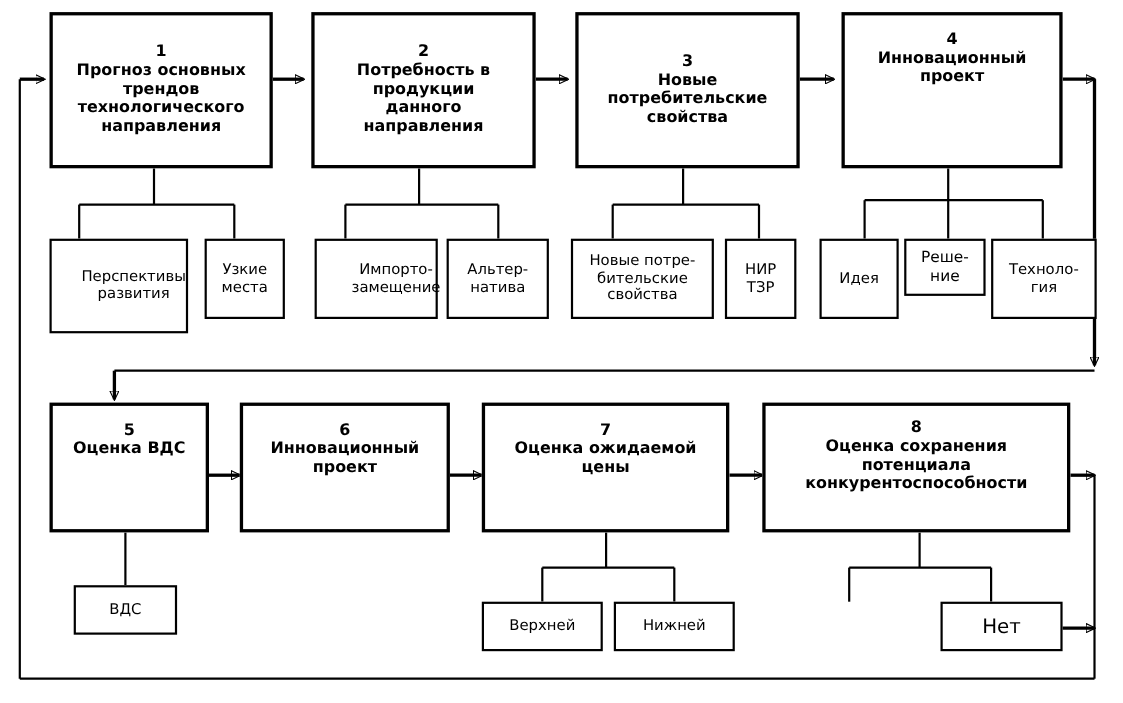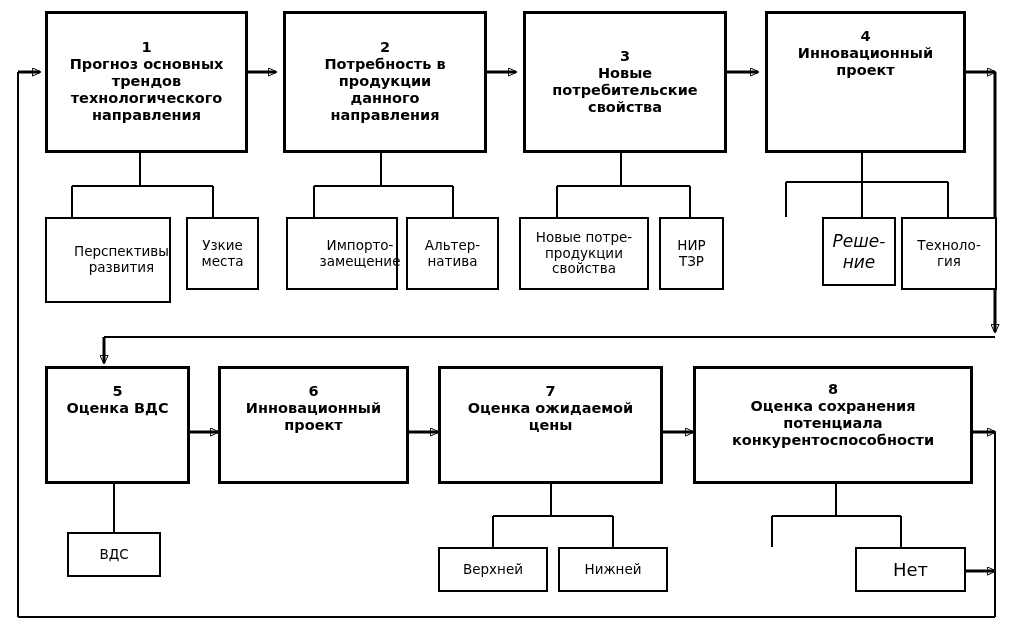--- a/index.html
+++ b/index.html
@@ -125,29 +125,32 @@
     <div class="lbl">Импорто-
 замещение</div>
   </div>
   <div class="box sub-box" style="left:406px;top:217px;width:93px;height:73px;font-size:13.5px;">
     <div class="lbl">Альтер-
 натива</div>
   </div>
 
   <div class="box sub-box" style="left:519px;top:217px;width:130px;height:73px;font-size:13.5px;">
     <div class="lbl">Новые потре-
-продукции
+бительские
 свойства</div>
   </div>
   <div class="box sub-box" style="left:659px;top:217px;width:65px;height:73px;font-size:13.5px;text-align:center;">
     <div class="lbl">НИР
 ТЗР</div>
   </div>
 
-  <div class="box sub-box" style="left:822px;top:217px;width:74px;height:69px;font-size:17px;font-style:italic;">
+  <div class="box sub-box" style="left:745px;top:217px;width:72px;height:73px;font-size:13.5px;">
+    <div class="lbl">Идея</div>
+  </div>
+  <div class="box sub-box" style="left:822px;top:217px;width:74px;height:52px;font-size:14px;">
     <div class="lbl">Реше-
 ние</div>
   </div>
   <div class="box sub-box" style="left:901px;top:217px;width:96px;height:73px;font-size:13.5px;">
     <div class="lbl">Технолo-
 гия</div>
   </div>
 
   <div class="box main-box" style="left:45px;top:366px;width:145px;height:118px;font-size:14.5px;justify-content:flex-start;padding-top:14px;">
     <div class="num">5</div>

